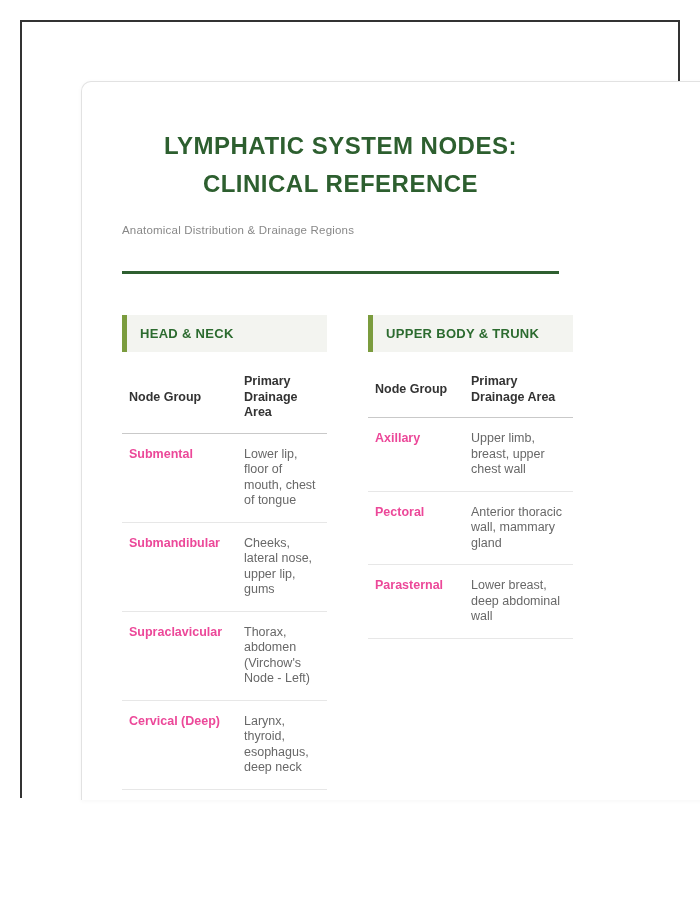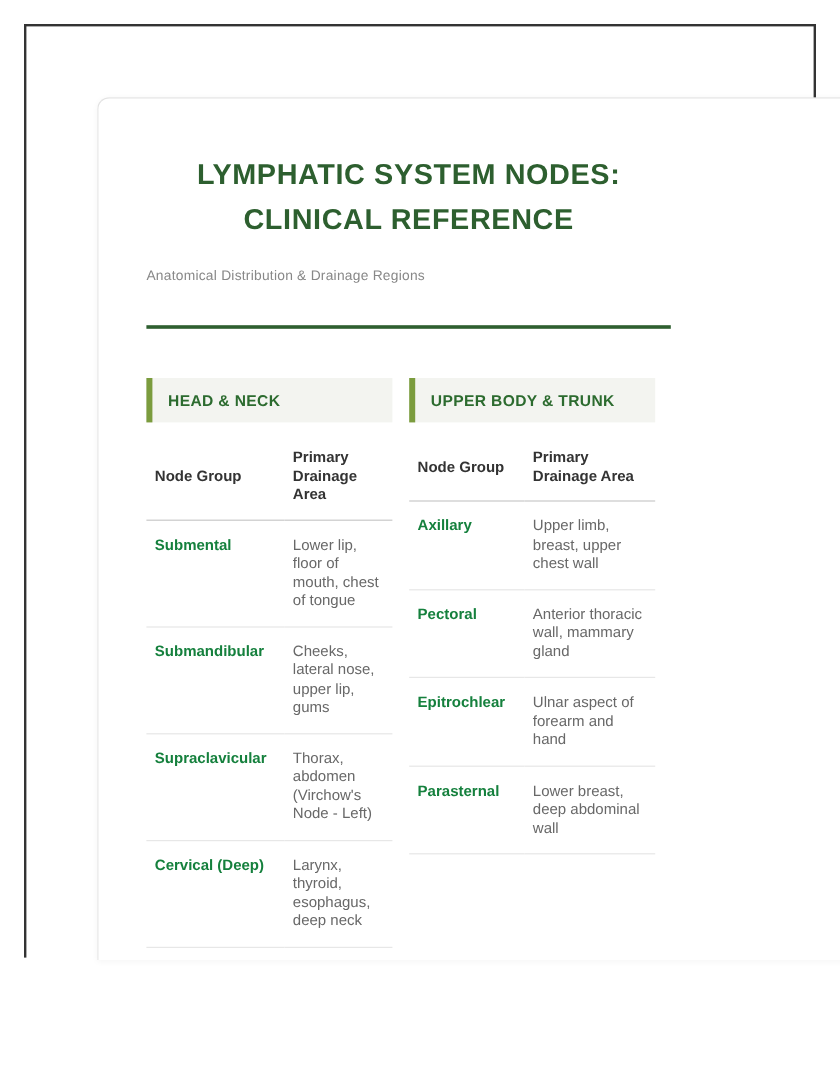--- a/index.html
+++ b/index.html
@@ -52,21 +52,21 @@
   .divider {
     margin-top: 35px;
     width: 437px;
     height: 3px;
     background: #2e5f30;
   }
   .columns {
     margin-top: 41px;
     width: 437px;
     display: flex;
-    gap: 14px;
+    gap: 41px;
   }
   .col { width: 205px; }
   .section-band {
     height: 37px;
     background: #f3f4f0;
     border-left: 5px solid #7b9c3e;
     display: flex;
     align-items: center;
     padding-left: 13px;
     color: #2c6b2f;
@@ -92,21 +92,21 @@
     text-align: left;
     vertical-align: middle;
     padding: 22px 6px 12px 7px;
     border-bottom: 1px solid #c9c9c9;
   }
   table.node-table td {
     vertical-align: top;
     padding: 13px 6px 13px 7px;
     border-bottom: 1px solid #e7e7e7;
   }
-  td.node-name { color: #15803d; font-weight: bold; }
+  td.node-name { color: #ec4899; font-weight: bold; }
   td.drainage  { color: #686868; }
 </style>
 </head>
 <body>
 
 <div class="outer-frame"></div>
 
 <div class="card">
   <div class="content">
 
@@ -175,24 +175,20 @@
           <tbody>
             <tr>
               <td class="node-name">Axillary</td>
               <td class="drainage">Upper limb, breast, upper chest wall</td>
             </tr>
             <tr>
               <td class="node-name">Pectoral</td>
               <td class="drainage">Anterior thoracic wall, mammary gland</td>
             </tr>
             <tr>
-              <td class="node-name">Epitrochlear</td>
-              <td class="drainage">Ulnar aspect of forearm and hand</td>
-            </tr>
-            <tr>
               <td class="node-name">Parasternal</td>
               <td class="drainage">Lower breast, deep abdominal wall</td>
             </tr>
           </tbody>
         </table>
       </div>
 
     </div>
   </div>
 </div>

